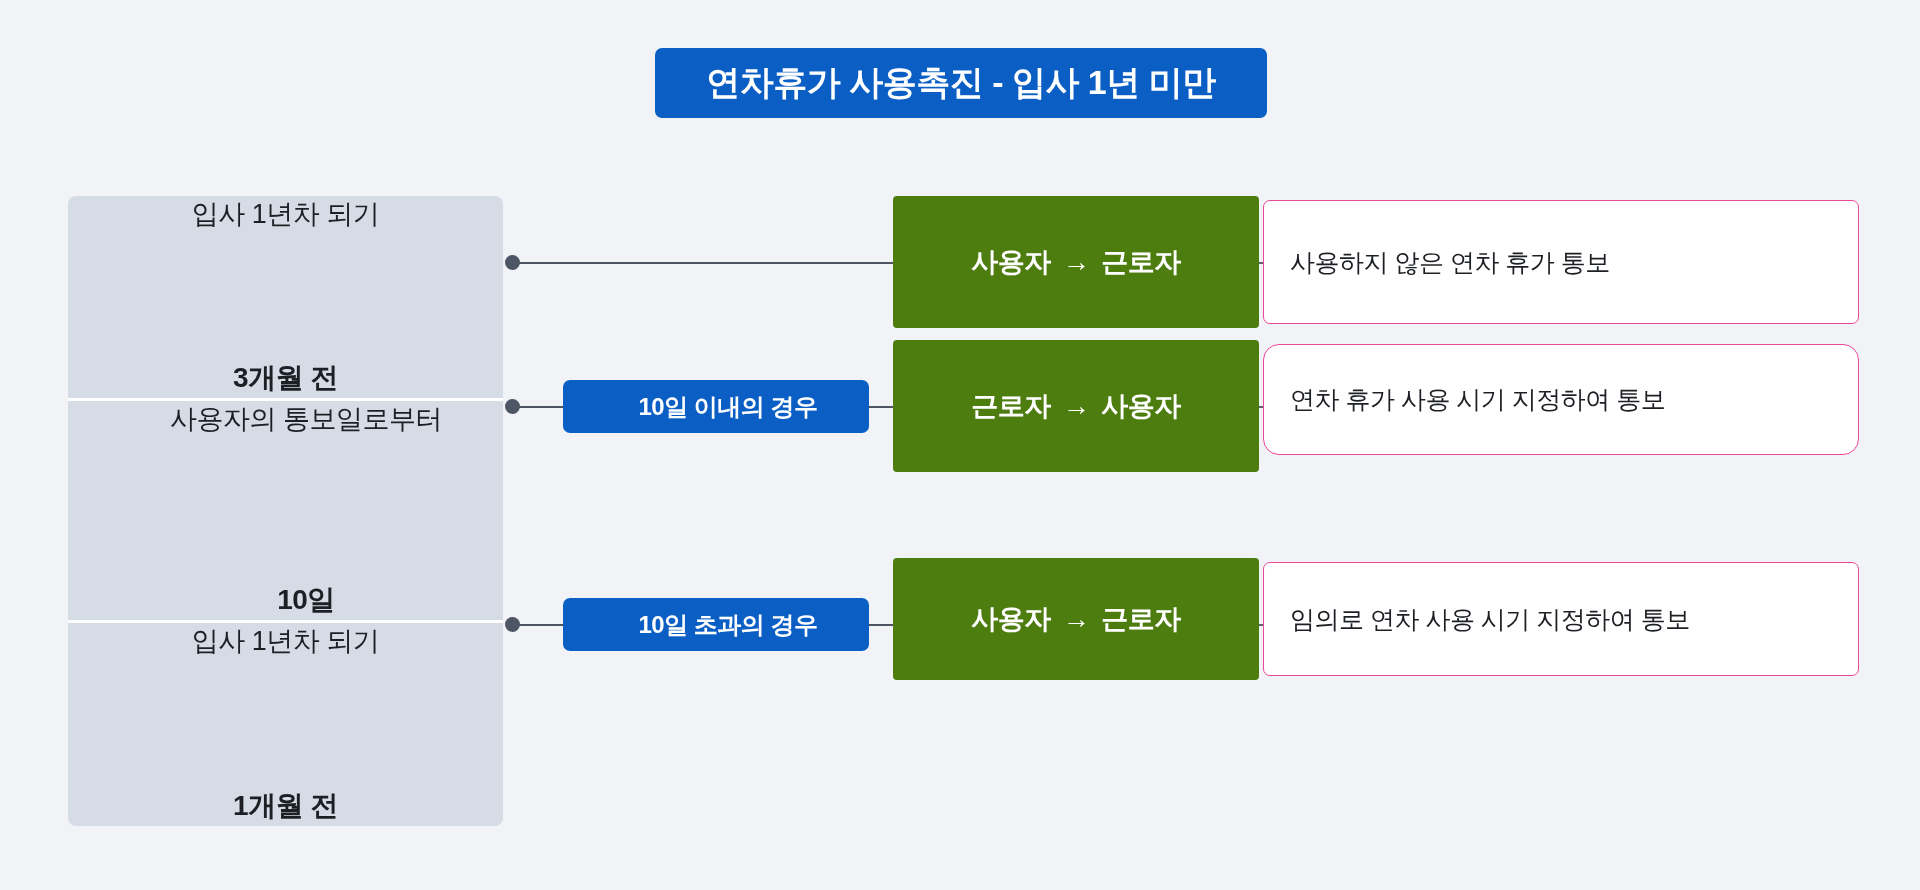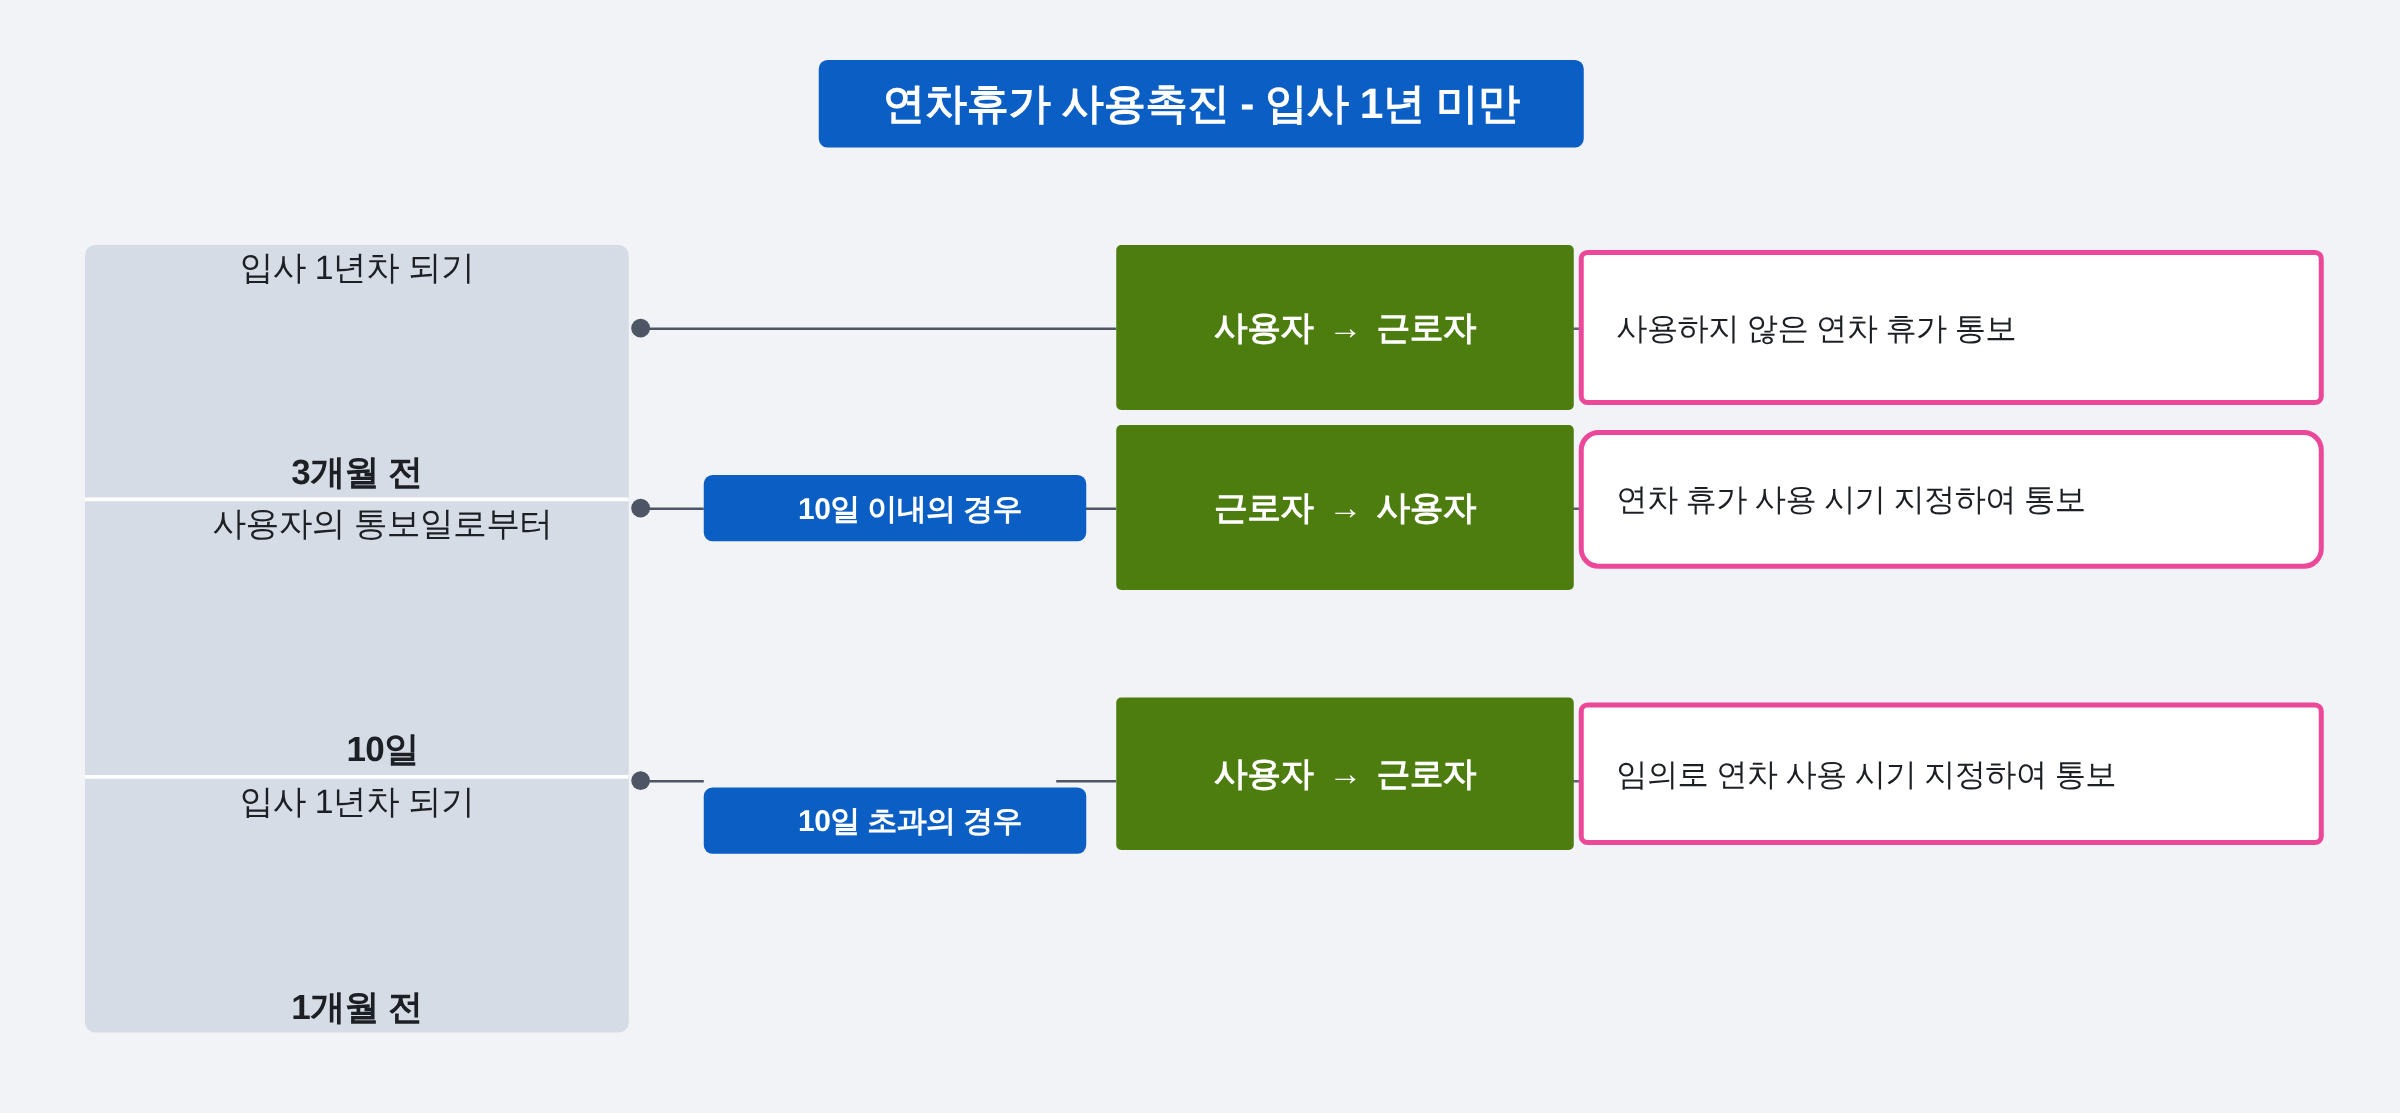--- a/index.html
+++ b/index.html
@@ -100,21 +100,21 @@
     letter-spacing:-0.5px;
     white-space:nowrap;
   }
   .actor-box .arrow{margin:0 12px;font-weight:400;}
 
   
   .desc-box{
     position:absolute;
     left:1263px;width:596px;
     background:#ffffff;
-    border:4px solid #ec4899;
+    border:1px solid #ec4899;
     border-radius:7px;
     box-sizing:border-box;
     display:flex;align-items:center;
     color:#1c1f24;
     font-size:25px;
     letter-spacing:-0.5px;
     padding-left:26px;
     white-space:nowrap;
   }
 
@@ -170,21 +170,21 @@
   <div class="conn-line" style="left:845px;top:624px;width:48px;"></div>
 
   <div class="stub-line" style="left:1255px;top:262px;width:10px;"></div>
   <div class="stub-line" style="left:1255px;top:406px;width:10px;"></div>
   <div class="stub-line" style="left:1255px;top:624px;width:10px;"></div>
 
   <div class="cond-badge" style="left:563px;top:380px;width:282px;">
     <span>10일 이내의 경우</span>
   </div>
 
-  <div class="cond-badge" style="left:563px;top:598px;width:282px;margin-top:32px;">
+  <div class="cond-badge" style="left:563px;top:598px;width:282px;">
     <span>10일 초과의 경우</span>
   </div>
 
   <div class="actor-box r0">
     <span>사용자</span>
     <span class="arrow">→</span>
     <span>근로자</span>
   </div>
 
   <div class="actor-box r1">

